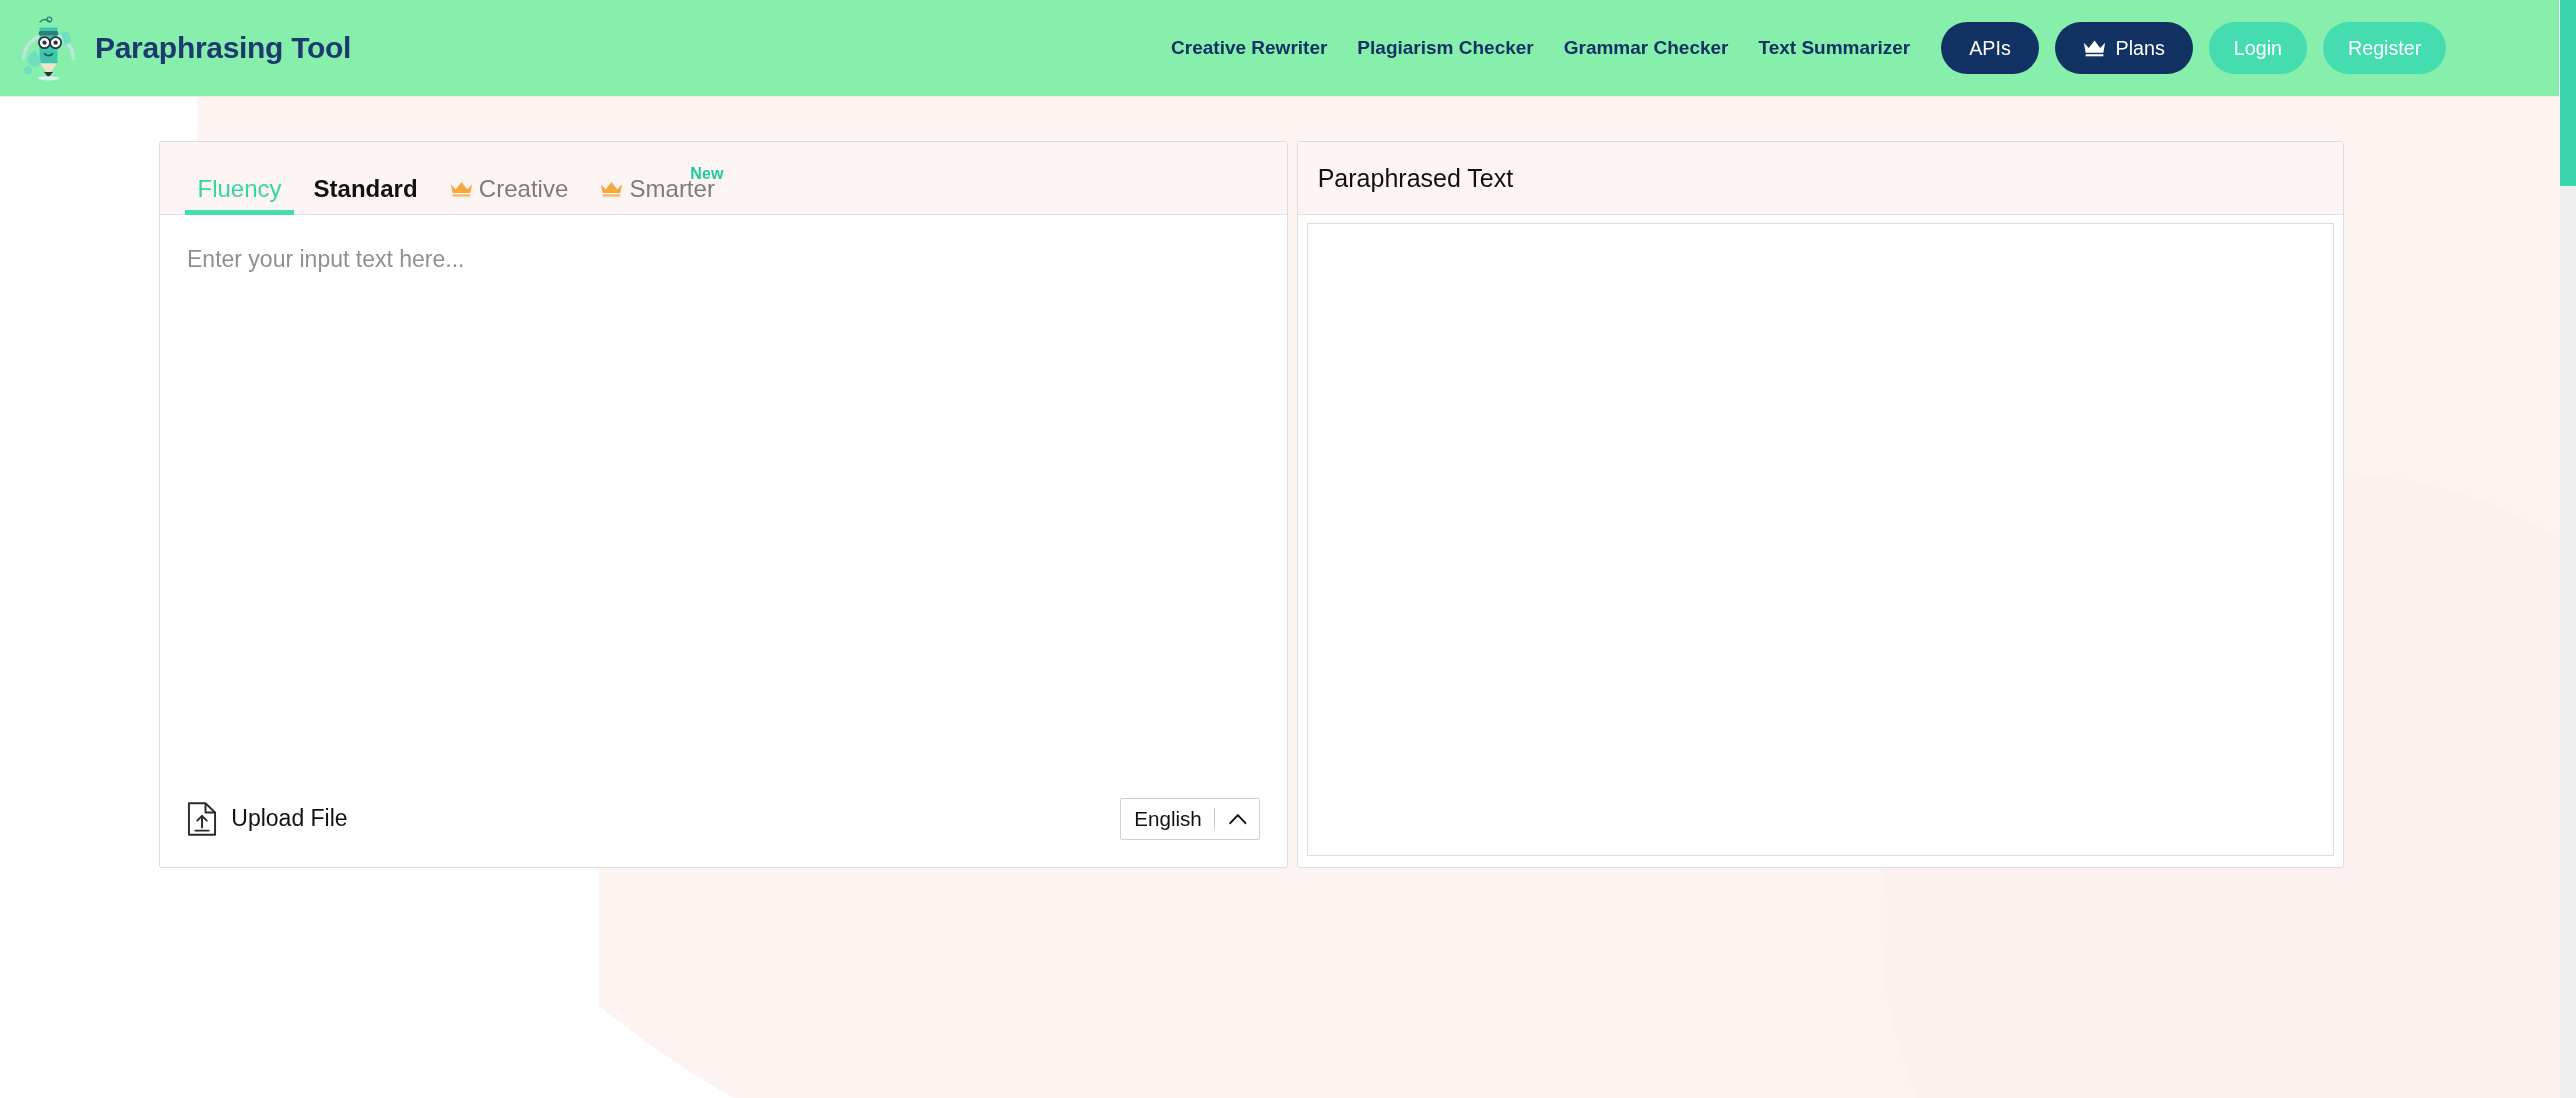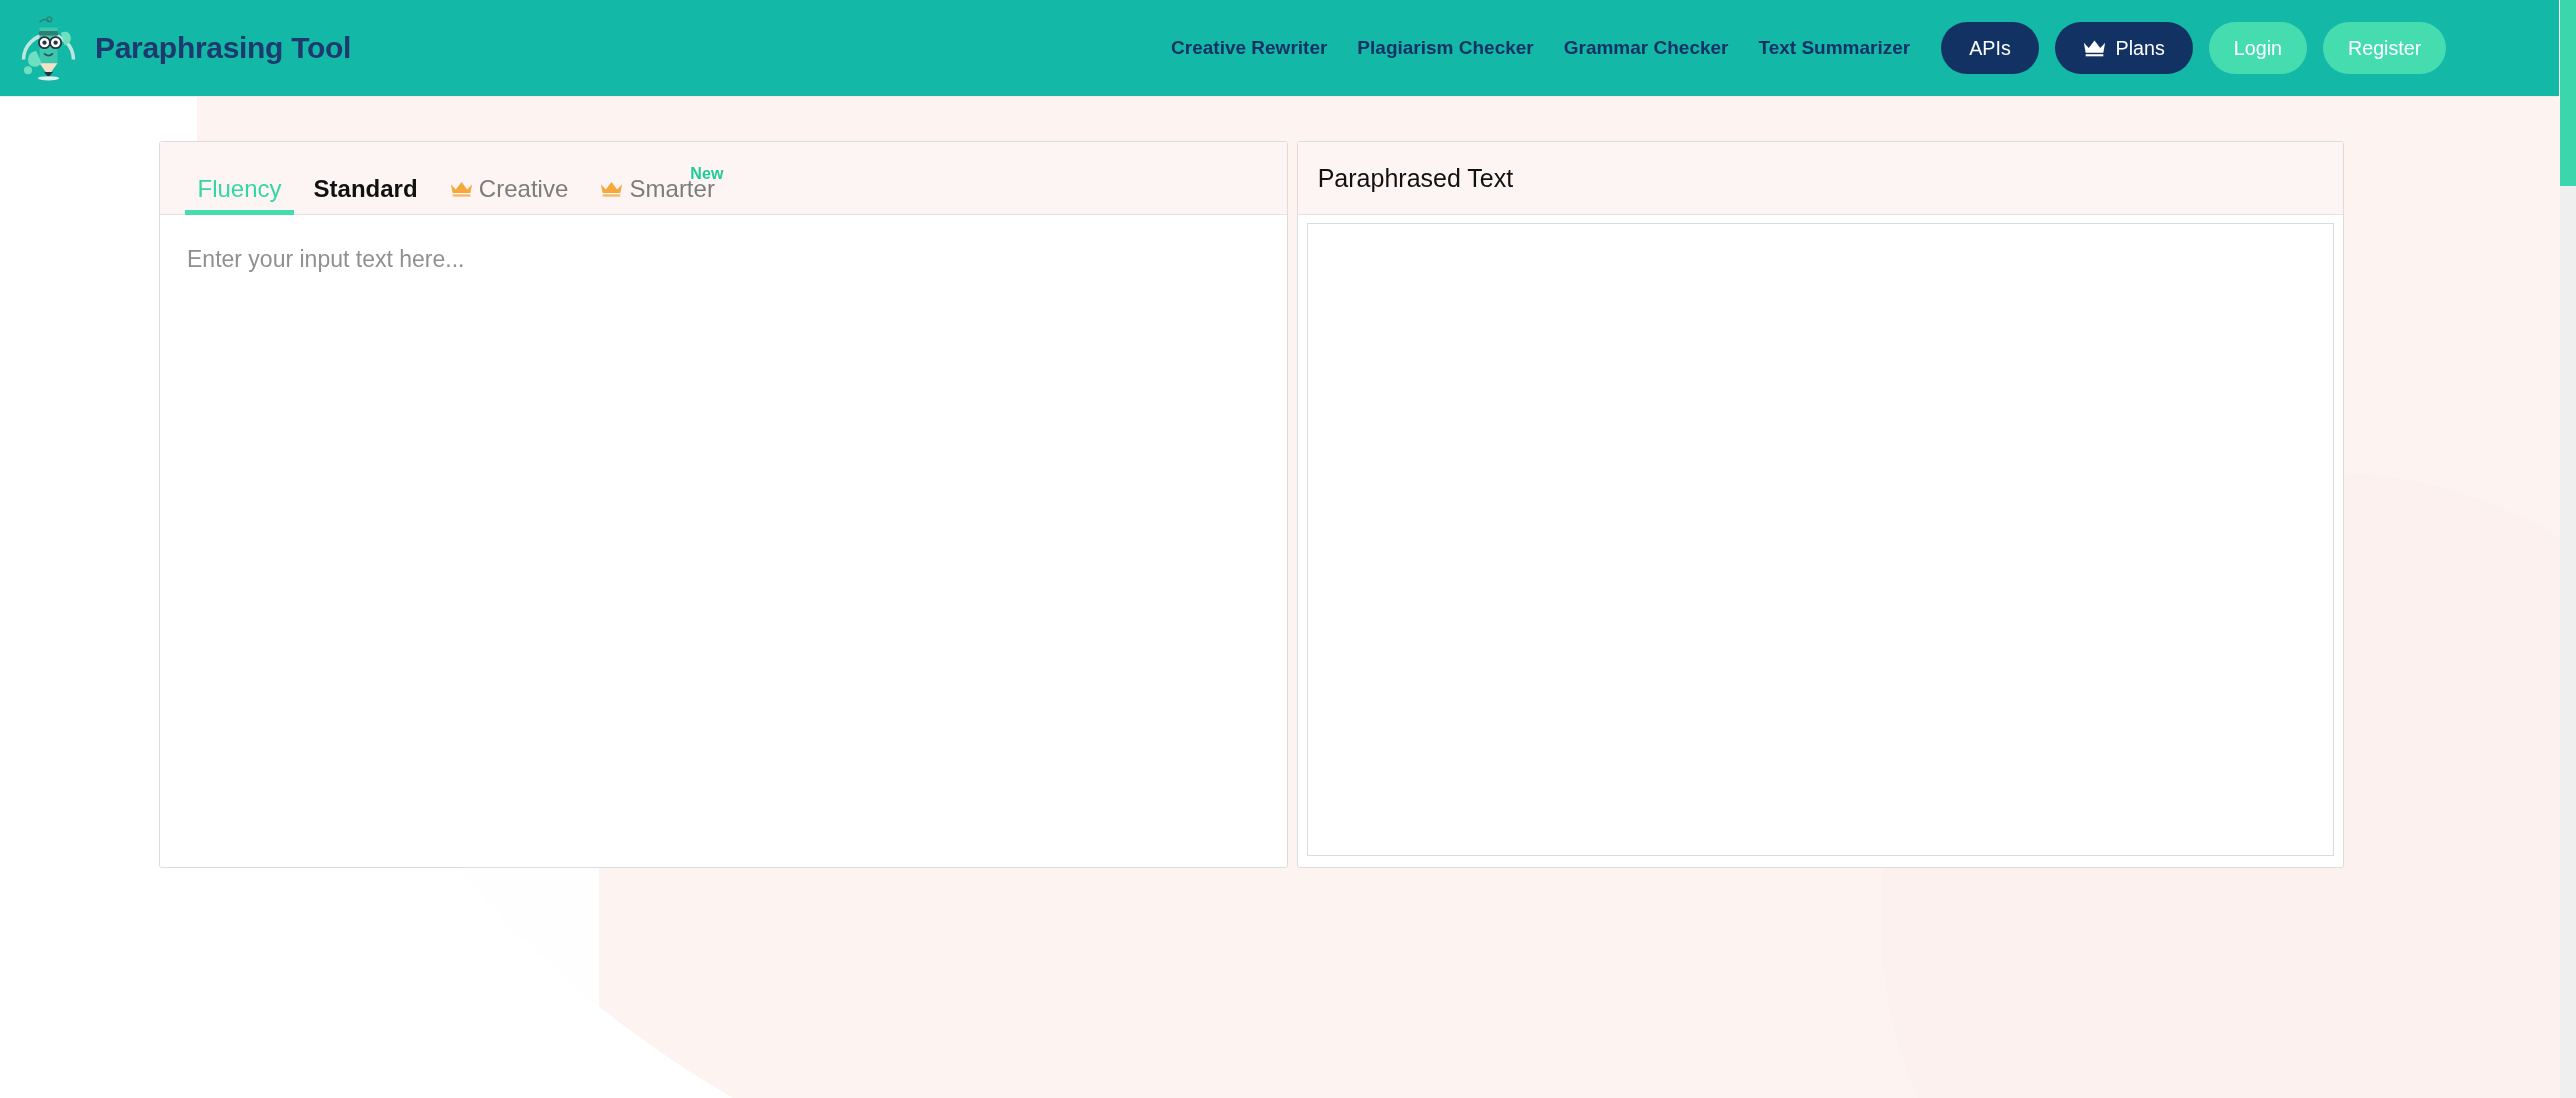--- a/index.html
+++ b/index.html
@@ -47,21 +47,21 @@
     background: #ffffff;
     border-radius: 50% 50% 0 0;
     opacity: .9;
   }
 
   
   .header {
     position: absolute;
     left: 0; top: 0;
     width: 2560px; height: 97px;
-    background: #14b8a6;
+    background: #86efac;
     border-bottom: 0.9px solid #f0e9e7;
     display: flex;
     align-items: center;
     z-index: 10;
   }
 
   .brand {
     display: flex;
     align-items: center;
     margin-left: 18px;
@@ -399,20 +399,42 @@
           <span>Smarter</span>
           <span class="new-badge">New</span>
         </div>
 
       </div>
 
       <div class="editor">
         <div class="editor-placeholder">Enter your input text here...</div>
       </div>
 
+      <div class="card-footer">
+
+        <div class="upload">
+          <svg class="upload-icon" width="30" height="36" viewBox="0 0 34 40">
+            <path d="M2.2 2.2 H21 L31.8 12.6 V37.8 H2.2 Z" fill="none" stroke="#2b2b2b" stroke-width="2.2" stroke-linejoin="round"></path>
+            <path d="M21 2.2 V12.6 H31.8" fill="none" stroke="#2b2b2b" stroke-width="2.2" stroke-linejoin="round"></path>
+            <path d="M17 29.5 V16.8" fill="none" stroke="#2b2b2b" stroke-width="2.2" stroke-linecap="round"></path>
+            <path d="M11.6 21.8 L17 16.4 L22.4 21.8" fill="none" stroke="#2b2b2b" stroke-width="2.2" stroke-linecap="round" stroke-linejoin="round"></path>
+            <path d="M9.5 33.2 H24.5" fill="none" stroke="#2b2b2b" stroke-width="2.2" stroke-linecap="round"></path>
+          </svg>
+          <span class="upload-label">Upload File</span>
+        </div>
+
+        <div class="lang-select">
+          <span class="lang-value">English</span>
+          <span class="lang-sep"></span>
+          <svg class="chev-up" width="19.7" height="14.3" viewBox="0 0 22 16">
+            <path d="M2.5 12.5 L11 3.5 L19.5 12.5" fill="none" stroke="#111111" stroke-width="2.2" stroke-linecap="round" stroke-linejoin="round"></path>
+          </svg>
+        </div>
+
+      </div>
     </section>
 
     <section class="card-right">
       <div class="right-head">
         <div class="right-title">Paraphrased Text</div>
       </div>
       <div class="right-body">
         <div class="output-box"></div>
       </div>
     </section>

